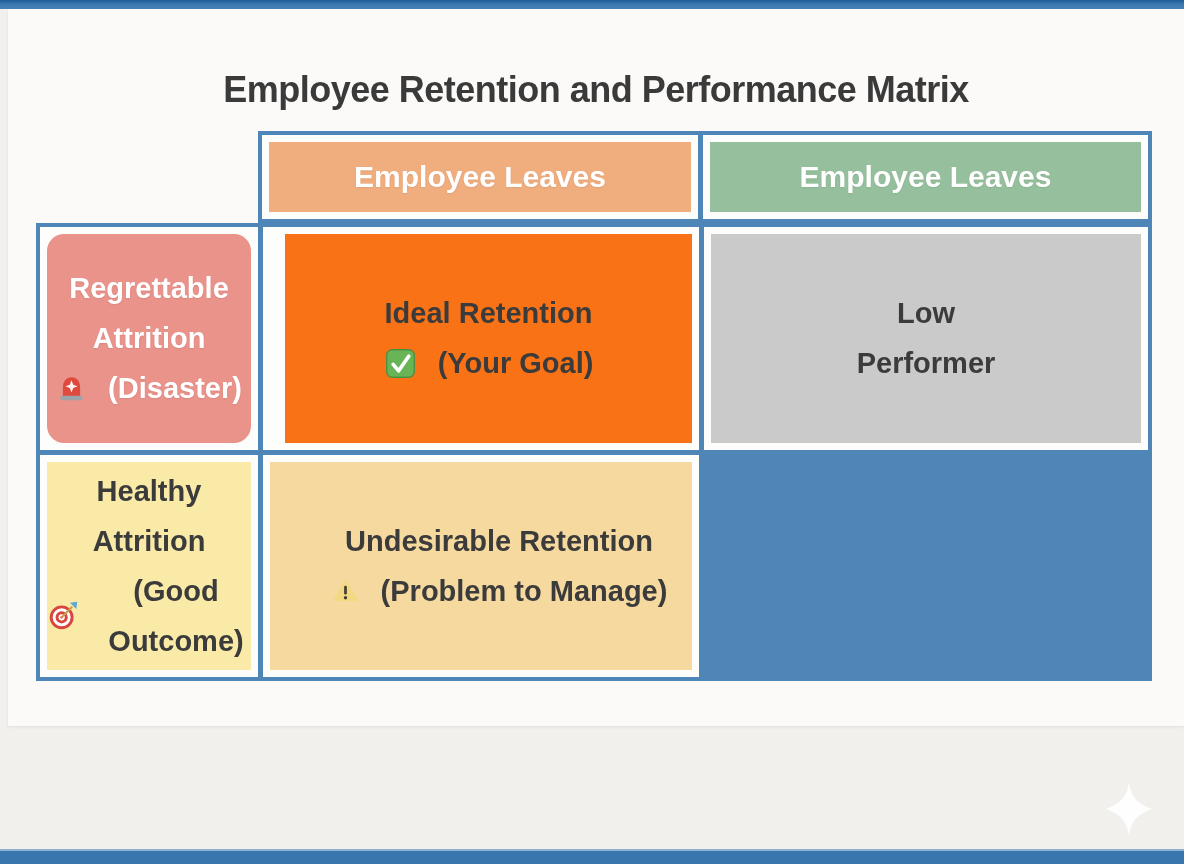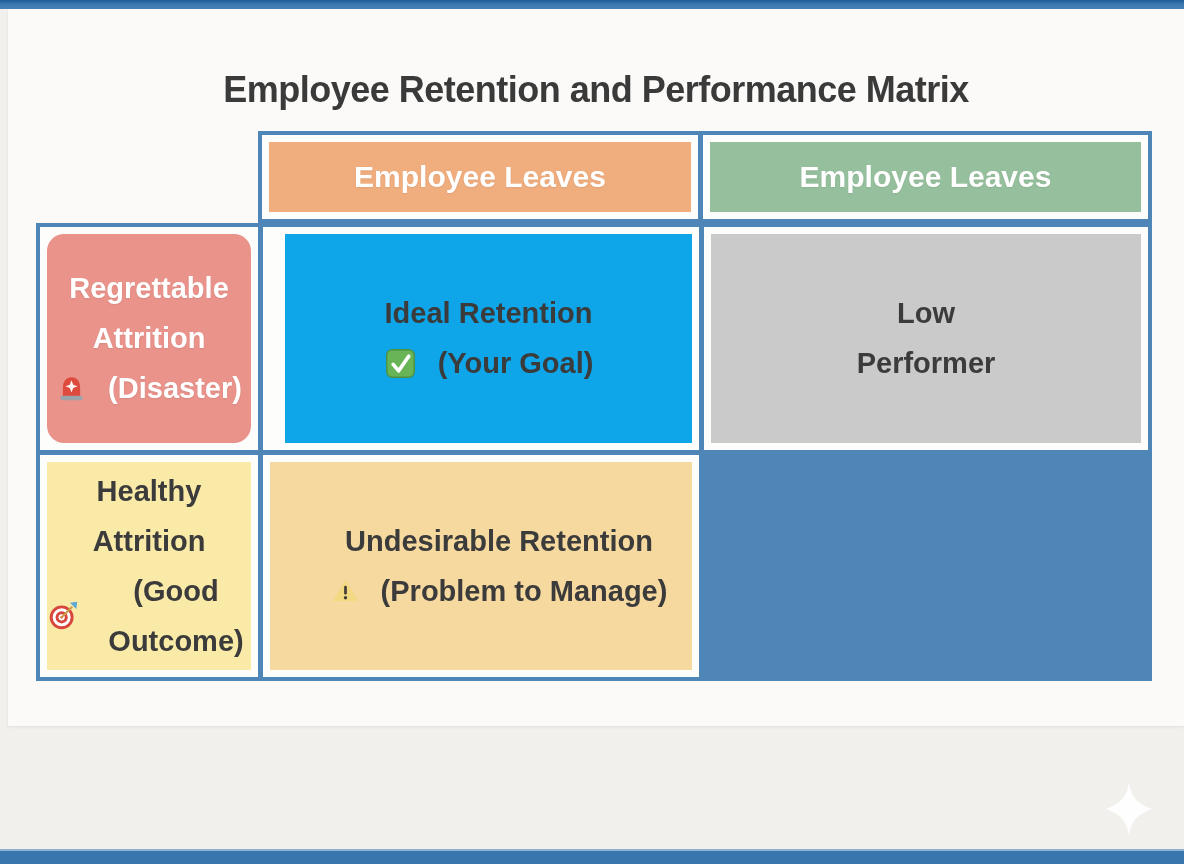--- a/index.html
+++ b/index.html
@@ -44,21 +44,21 @@
   .hfill{font-size:30px;color:#FFFFFF;text-shadow:0 1px 2px rgba(0,0,0,.08);}
   .cfill{font-size:29px;line-height:50px;}
   .rowhead-label{max-width:175px;}
   .light-text{color:#FFFFFF;text-shadow:0 1px 2px rgba(0,0,0,.08);}
   .dark-text{color:#3B3B3B;}
   .bg-leaves{background:#F0AE7F;}
   .bg-stays{background:#96C09D;}
   .bg-high{background:#A487BC;}
   .bg-low{background:#CBCACA;}
   .bg-regret{background:#E9938B;border-radius:17px;}
-  .bg-ideal{background:#0ea5e9;margin-left:15px;}
+  .bg-ideal{background:#f97316;margin-left:15px;}
   .bg-healthy{background:#F9EAA8;}
   .bg-undesir{background:#F6D99F;padding-left:36px;}
   .line2{display:flex;align-items:center;justify-content:center;gap:21px;}
   .icon{display:inline-flex;vertical-align:middle;}
   .sparkle{position:absolute;left:1100px;top:780px;width:58px;height:58px;}
 </style>
 </head>
 <body>
 
 <div class="canvas">

